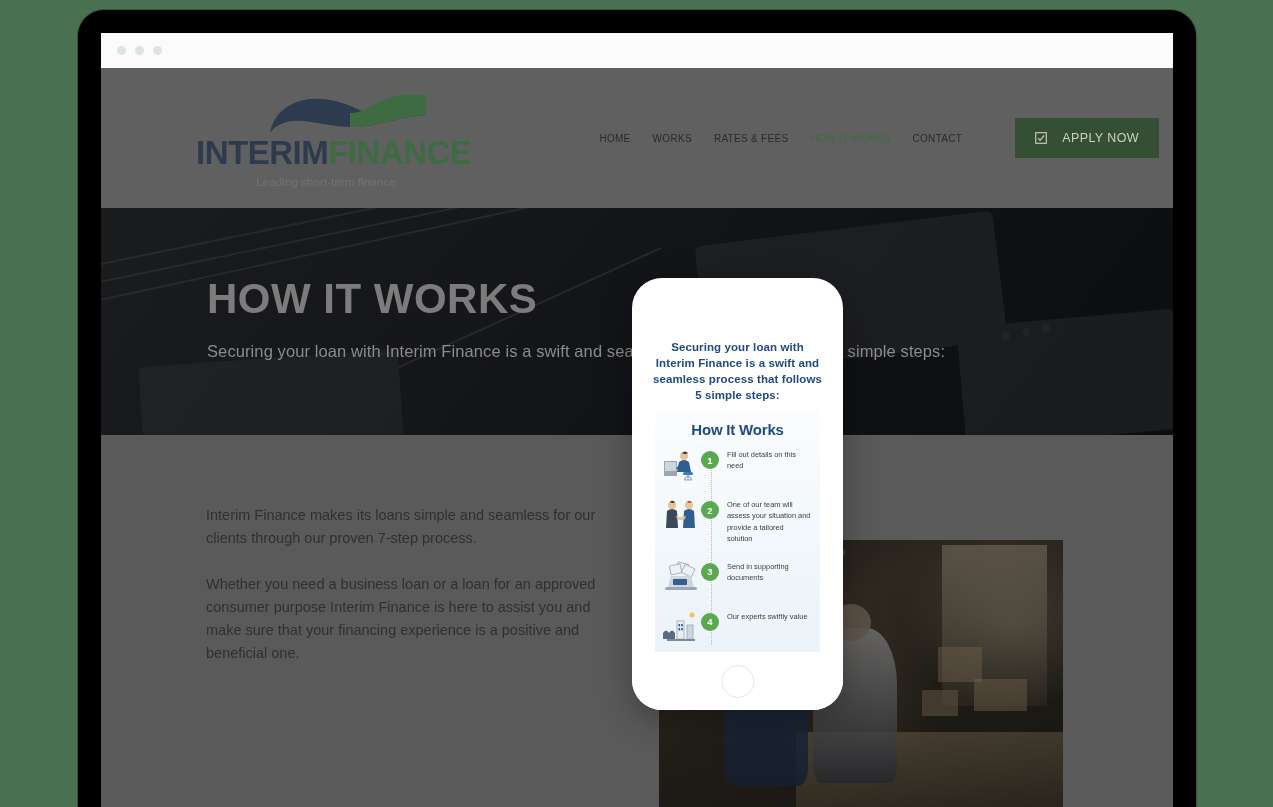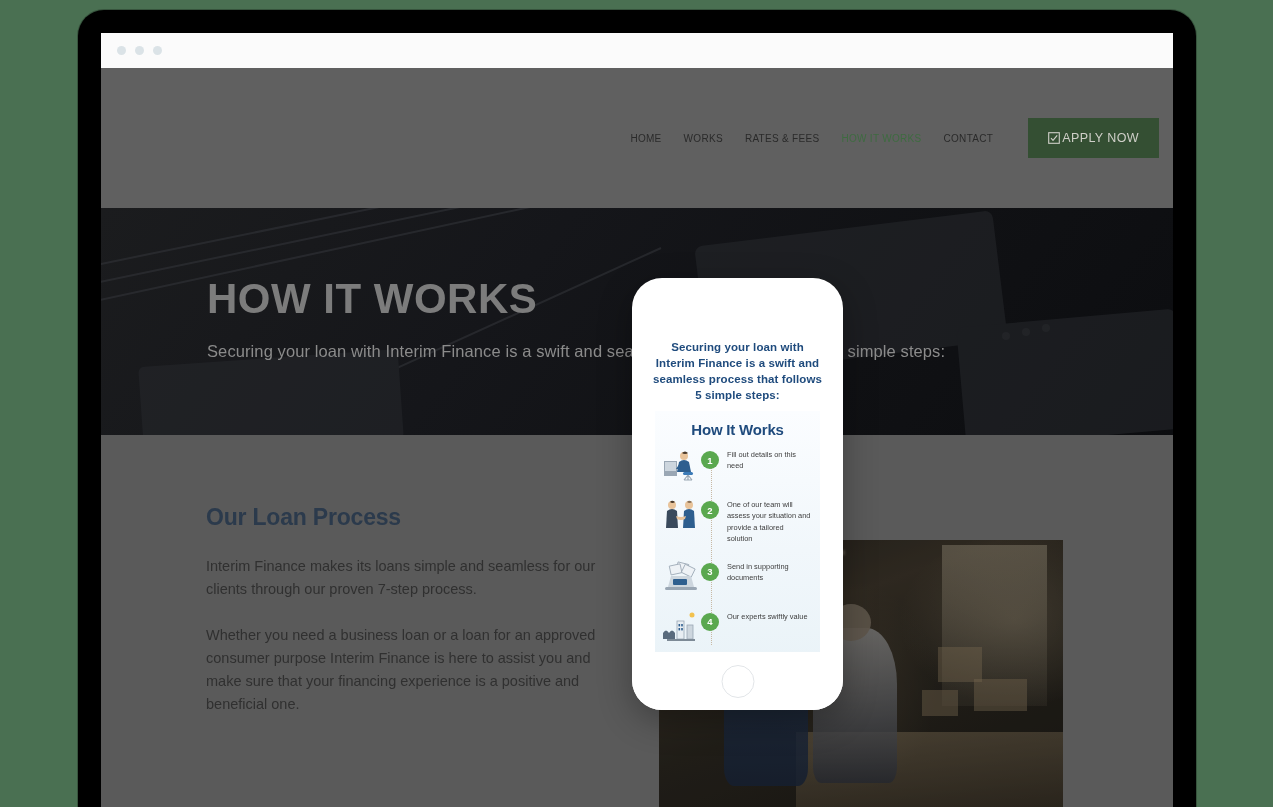--- a/index.html
+++ b/index.html
@@ -84,28 +84,28 @@
   .nav-link {
     font-size: 10px;
     color: #2a2a2a;
     letter-spacing: 0.3px;
     text-decoration: none;
     white-space: nowrap;
     cursor: pointer;
   }
   .nav-link.active { color: #3e6b40; }
   #apply-now-button {
-    margin-left: 13px;
+    margin-left: 31px;
     background: #344f33;
     color: #cfcfc8;
     font-size: 12.5px;
     letter-spacing: 0.4px;
     padding: 13px 20px;
     border: none;
-    display: flex; align-items: center; gap: 2px;
+    display: flex; align-items: center; gap: 15px;
     cursor: pointer;
     font-family: inherit;
     white-space: nowrap;
   }
   #apply-now-button svg { display: block; }
 
   
   #hero {
     position: relative;
     height: 227px;
@@ -311,20 +311,32 @@
   <div id="browser-chrome">
     <span class="chrome-dot"></span>
     <span class="chrome-dot"></span>
     <span class="chrome-dot"></span>
   </div>
 
   <div id="page-viewport">
 
     <div id="site-header">
 
+      <div id="logo-block">
+        <div id="logo-swoosh">
+          <svg width="160" height="42" viewBox="0 0 160 42">
+            <path d="M2 40 C6 18 26 4 54 6 C80 8 92 20 104 20 C118 20 130 8 150 2 L158 2 L158 22 C130 24 108 34 84 34 C60 34 40 26 24 28 C14 29 6 34 2 40 Z" fill="#2d3b4e"></path>
+            <path d="M82 20 C94 20 104 12 118 6 C132 1 146 1 158 2 L158 22 C138 23 118 30 98 33 C92 34 86 34 82 34 Z" fill="#3f6b42"></path>
+          </svg>
+        </div>
+        <div id="logo-wordmark">
+          <span class="logo-interim">INTERIM</span><span class="logo-finance">FINANCE</span>
+        </div>
+        <div id="logo-tagline">Leading short-term finance</div>
+      </div>
 
       <nav id="main-nav">
         <a class="nav-link">HOME</a>
         <a class="nav-link">WORKS</a>
         <a class="nav-link">RATES &amp; FEES</a>
         <a class="nav-link active">HOW IT WORKS</a>
         <a class="nav-link">CONTACT</a>
         <button id="apply-now-button">
           <svg width="12" height="12" viewBox="0 0 12 12">
             <rect x="0.7" y="0.7" width="10.6" height="10.6" fill="none" stroke="#cfcfc8" stroke-width="1.1"></rect>
@@ -355,21 +367,20 @@
         </g>
       </svg>
       <div id="hero-inner">
         <h1 id="hero-title">HOW IT WORKS</h1>
         <p id="hero-subtitle">Securing your loan with Interim Finance is a swift and seamless process that follows 5 simple steps:</p>
       </div>
     </div>
 
     <div id="content-area">
       <div id="content-left">
-        <h2 id="section-heading">Our Loan Process</h2>
         <p class="body-paragraph">Interim Finance makes its loans simple and seamless for our clients through our proven 7-step process.</p>
         <p class="body-paragraph">Whether you need a business loan or a loan for an approved consumer purpose Interim Finance is here to assist you and make sure that your financing experience is a positive and beneficial one.</p>
       </div>
 
       <div id="content-right">
         <div id="photo">
           <div class="photo-shape" id="photo-beam"></div>
           <div class="photo-shape" id="photo-window"></div>
           <div class="photo-shape photo-box" id="photo-box1"></div>
           <div class="photo-shape photo-box" id="photo-box2"></div>

